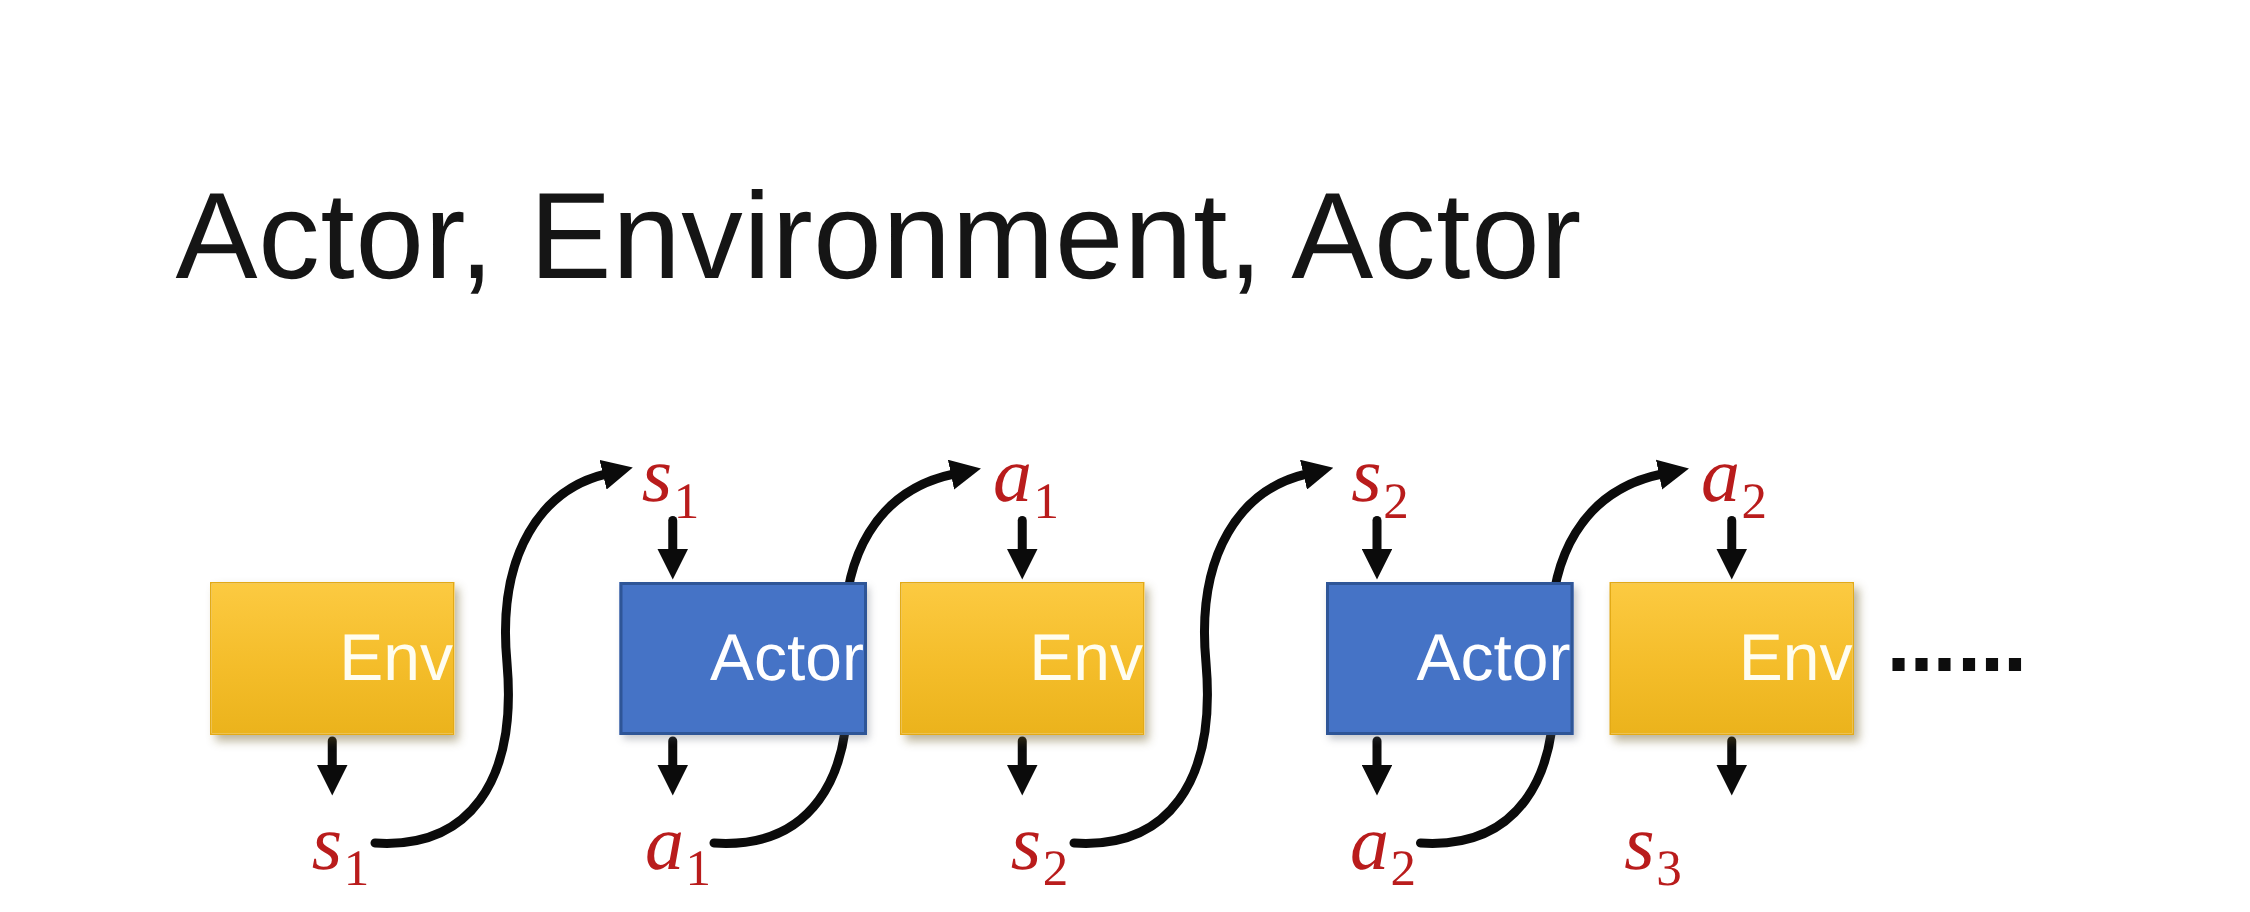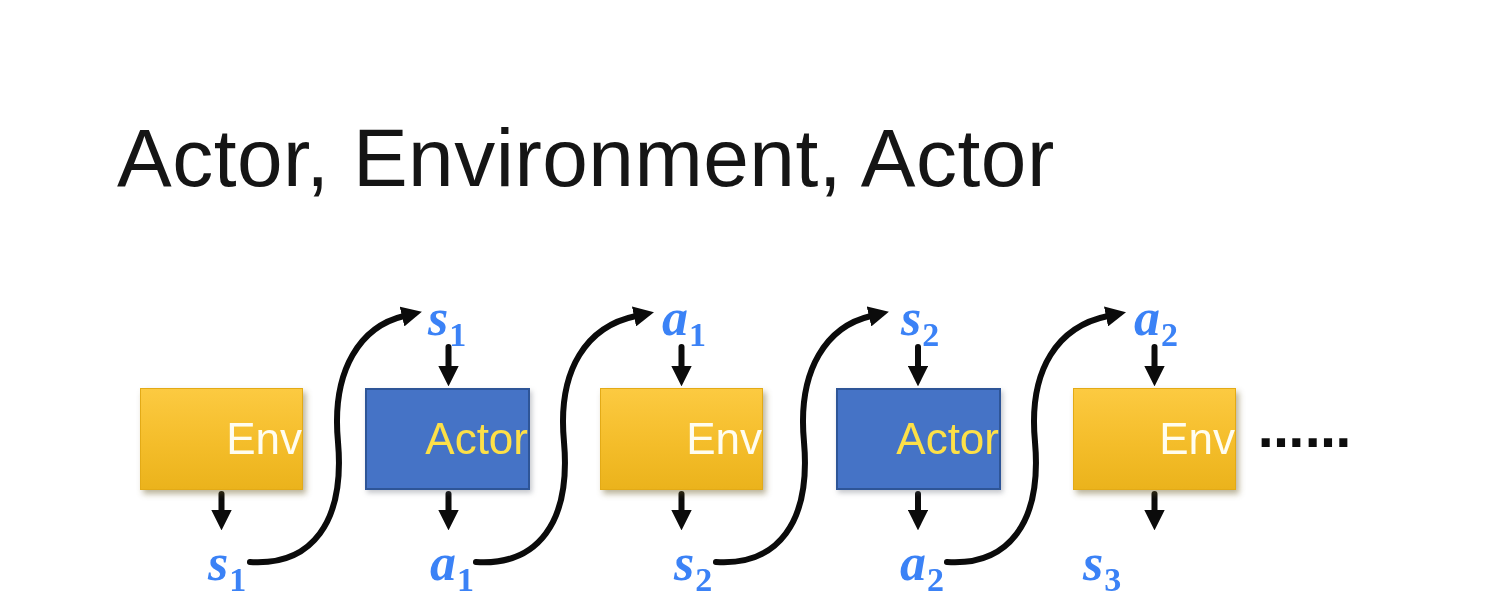--- a/index.html
+++ b/index.html
@@ -22,27 +22,28 @@
     background:linear-gradient(180deg,var(--env-top,#FCCA41) 0%,#F4BD2A 55%,var(--env-bottom,#EBB31C) 100%);
     border:1px solid #E3AA16;
     box-shadow:3px 4px 6px rgba(105,88,30,.45);
     color:#FFFDF0;
   }
   .actor{
     width:165px;
     background:var(--actor-fill,#4573C6);
     border:2px solid var(--actor-border,#2E5597);
     box-shadow:2px 3px 5px rgba(90,95,110,.35);
-    color:#fde047;
+    color:#ffffff;
+    margin-left:48px;
   }
   .mlabel{
     position:absolute;
     font-family:"Liberation Serif","DejaVu Serif",serif;
-    font-style:italic;font-size:52px;line-height:1;color:#3b82f6;
-    transform:translateX(-50%);white-space:nowrap;font-weight:bold;
+    font-style:italic;font-size:52px;line-height:1;color:#b91c1c;
+    transform:translateX(-50%);white-space:nowrap;
   }
   .mlabel sub{
     font-style:normal;font-size:34px;line-height:0;
     vertical-align:-11px;margin-left:1px;
   }
   .lbl-top{top:292px;}
   .lbl-bot{top:537px;}
   .arrows{position:absolute;left:0;top:0;width:1500px;height:608px;}
   .dots{
     position:absolute;left:1258px;top:408px;

